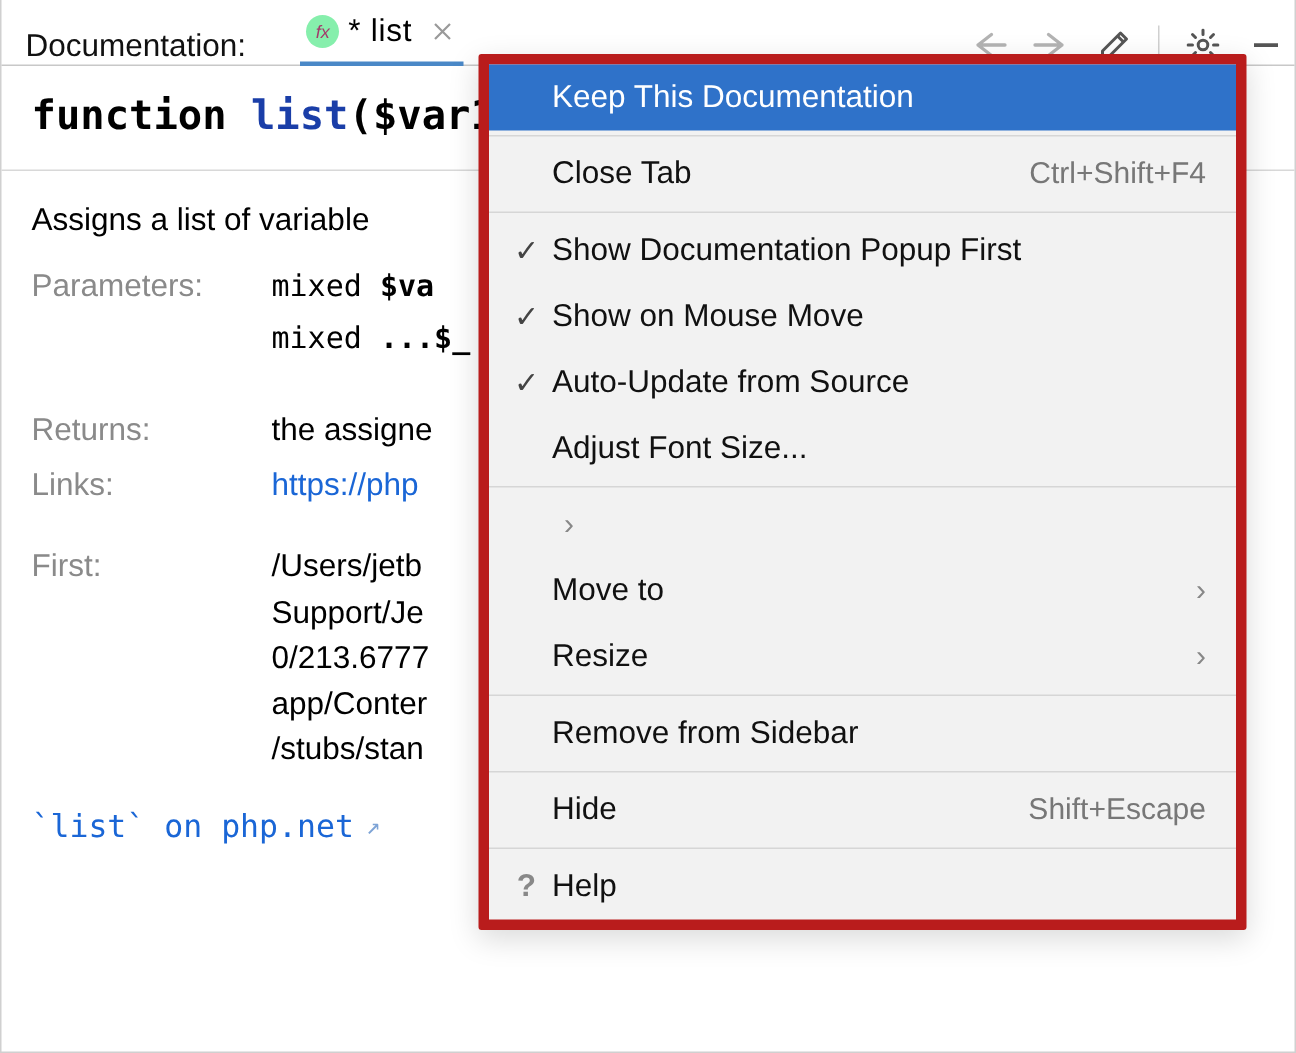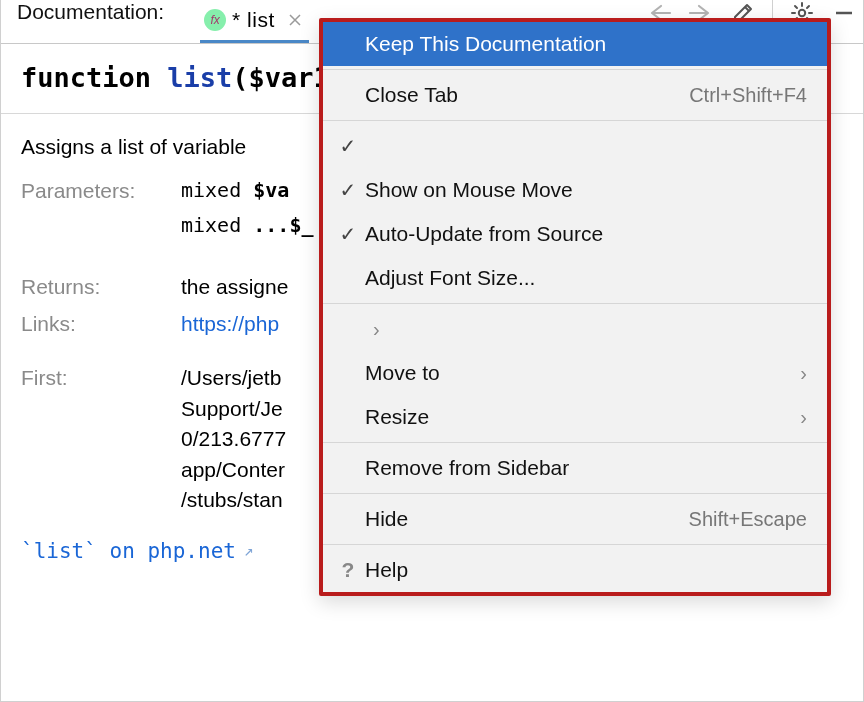--- a/index.html
+++ b/index.html
@@ -16,21 +16,21 @@
     width: 864px; height: 702px;
     position: relative;
     border: 1px solid #d0d0d0;
     border-top: none;
   }
   
   .header {
     height: 44px;
     border-bottom: 1px solid #c8c8c8;
     display: flex;
-    align-items: flex-start;
+    align-items: flex-end;
     padding: 0 6px 0 16px;
   }
   .header-label {
     font-size: 21px;
     color: #111;
     margin-right: 36px;
   }
   .tab {
     display: flex;
     align-items: center;
@@ -100,25 +100,25 @@
     display: inline-flex; align-items: center; gap: 8px;
     margin-top: 20px;
   }
   .footer-link .ext {
     color: #7ea4d6;
     font-size: 16px;
   }
   
   .menu {
     position: absolute;
-    top: 18px;
+    top: 36px;
     left: 318px;
     width: 512px;
     background: #f2f2f2;
-    border: 4px solid #b91c1c;
+    border: 7px solid #b91c1c;
     border-radius: 2px;
     box-shadow: 0 6px 20px rgba(0,0,0,0.15);
     padding: 0;
   }
   .mitem {
     display: flex;
     align-items: center;
     height: 44px;
     padding: 0 20px 0 10px;
     font-size: 21px;
@@ -244,20 +244,21 @@
     </div>
     <div class="msep"></div>
     <div class="mitem">
       <span class="check"></span>
       <span class="txt">Close Tab</span>
       <span class="short">Ctrl+Shift+F4</span>
     </div>
     <div class="msep"></div>
     <div class="mitem">
       <span class="check">✓</span>
+      <span class="txt">Show Documentation Popup First</span>
     </div>
     <div class="mitem">
       <span class="check">✓</span>
       <span class="txt">Show on Mouse Move</span>
     </div>
     <div class="mitem">
       <span class="check">✓</span>
       <span class="txt">Auto-Update from Source</span>
     </div>
     <div class="mitem">

